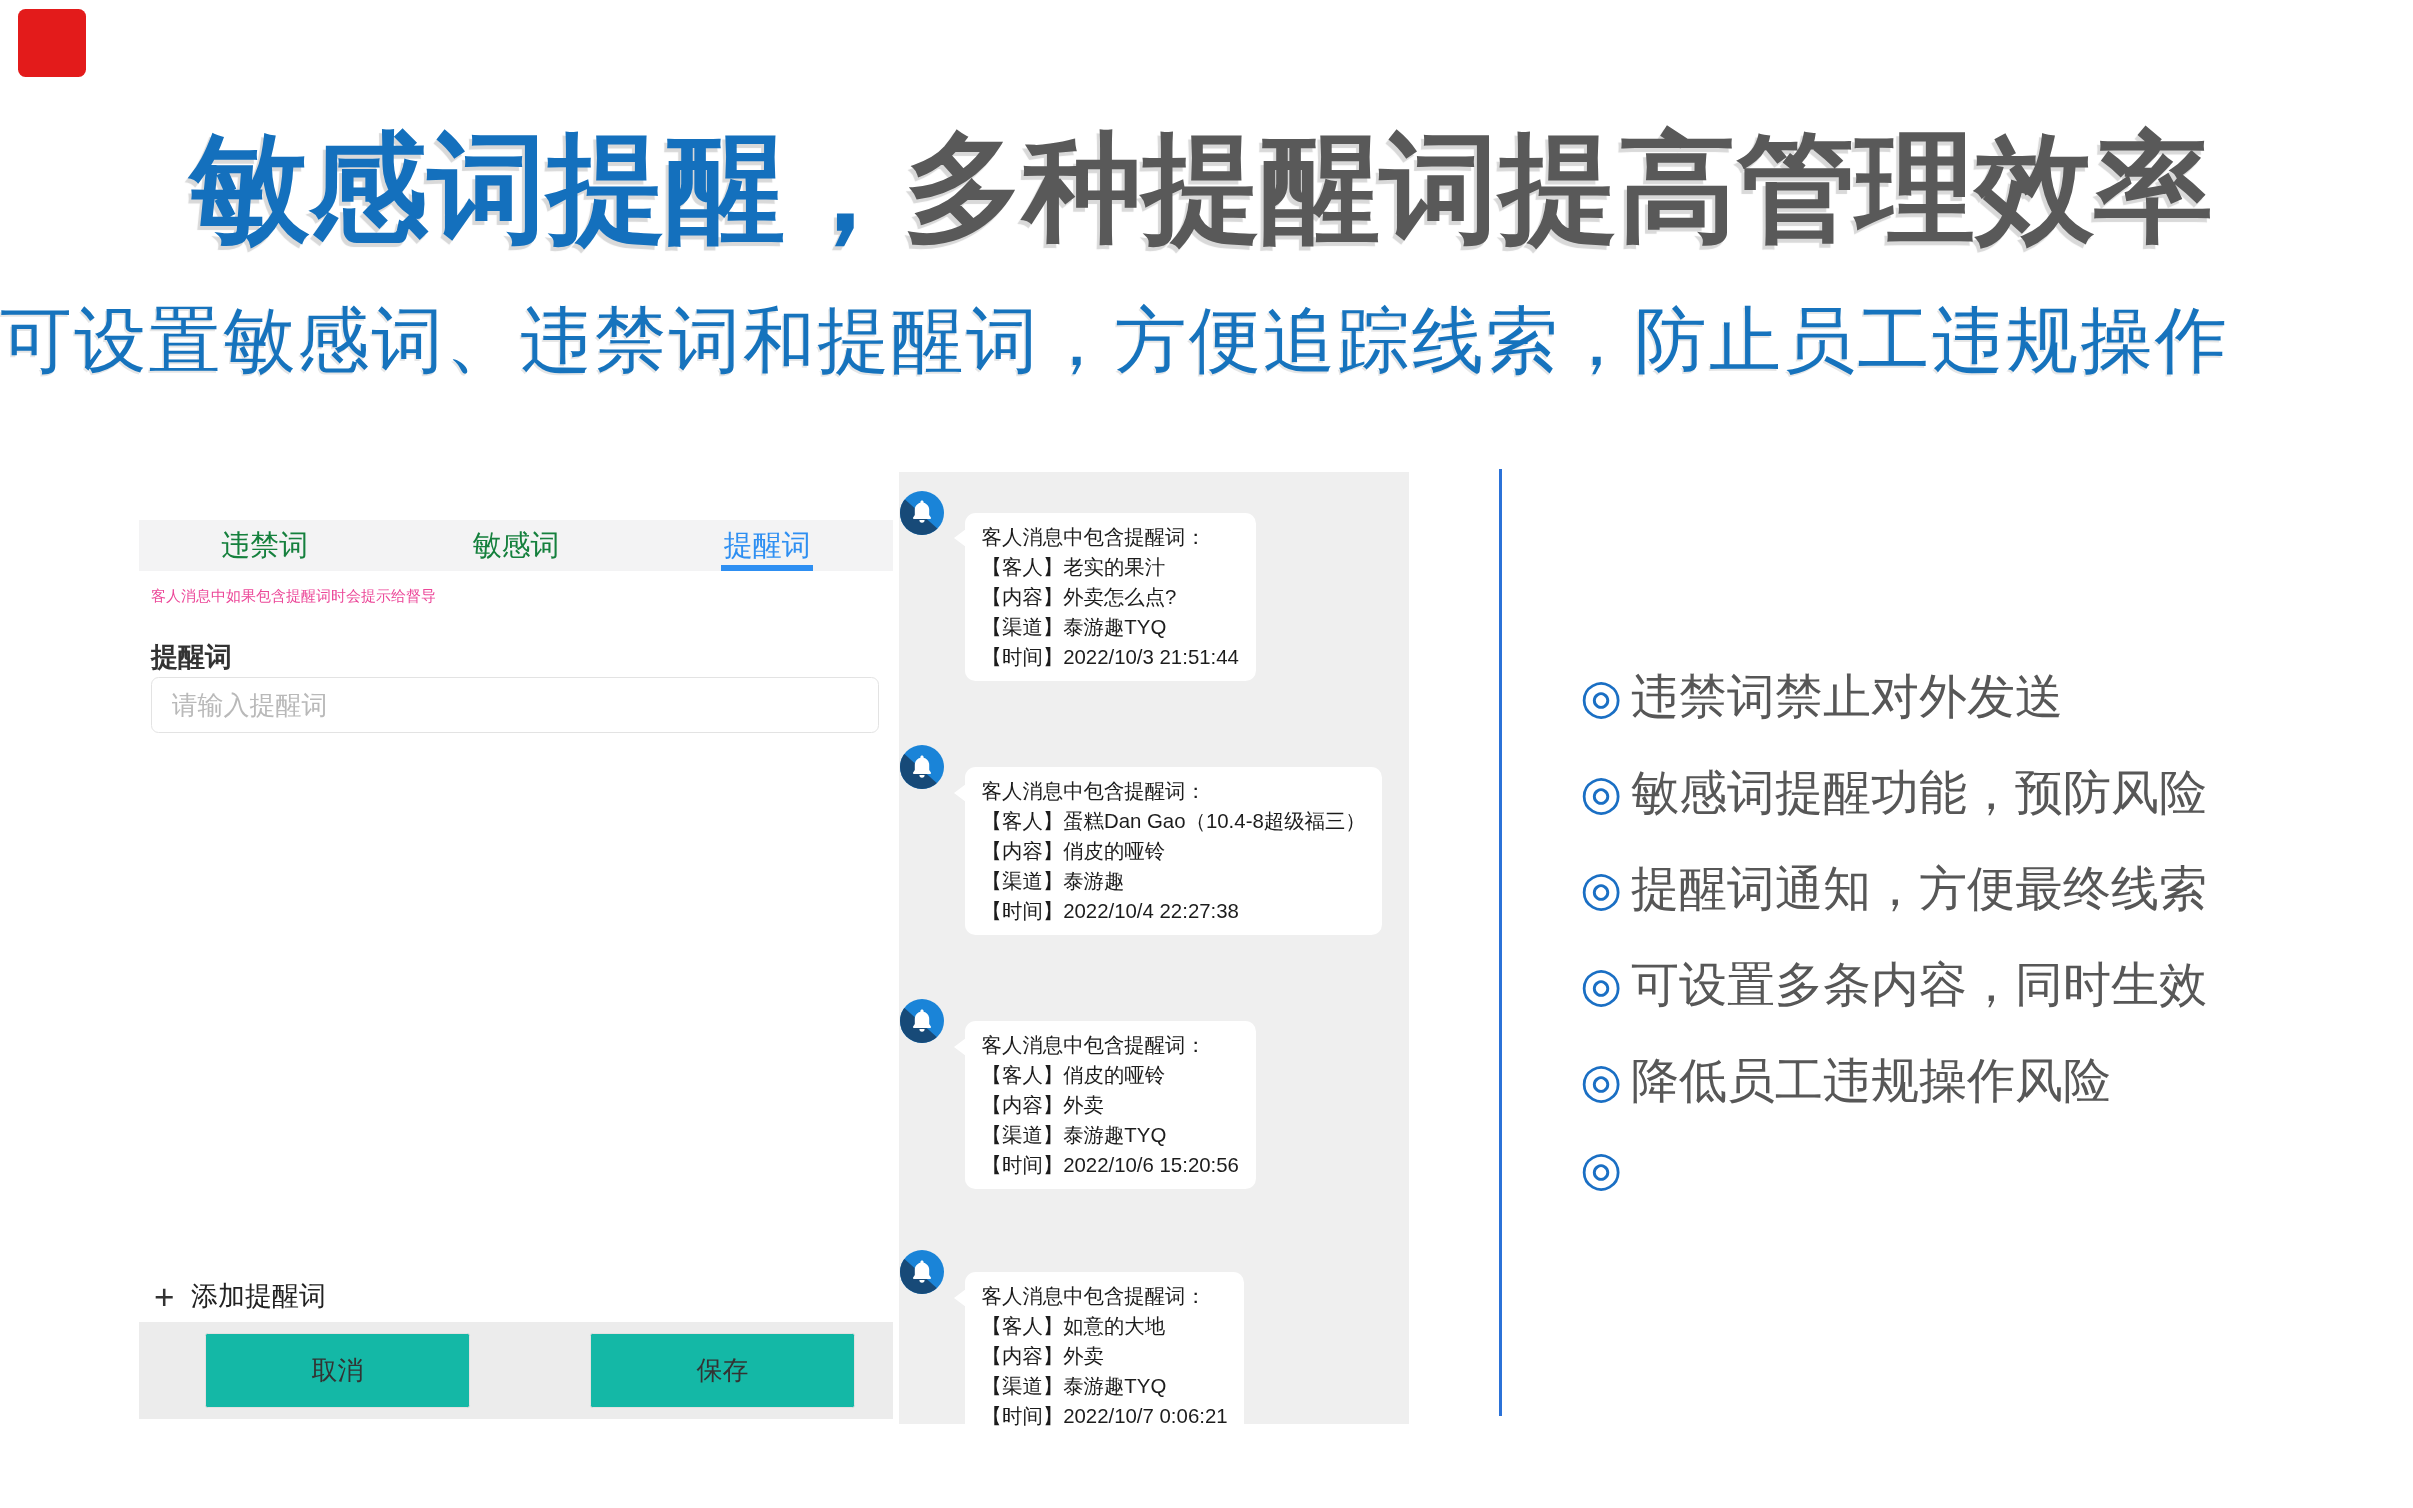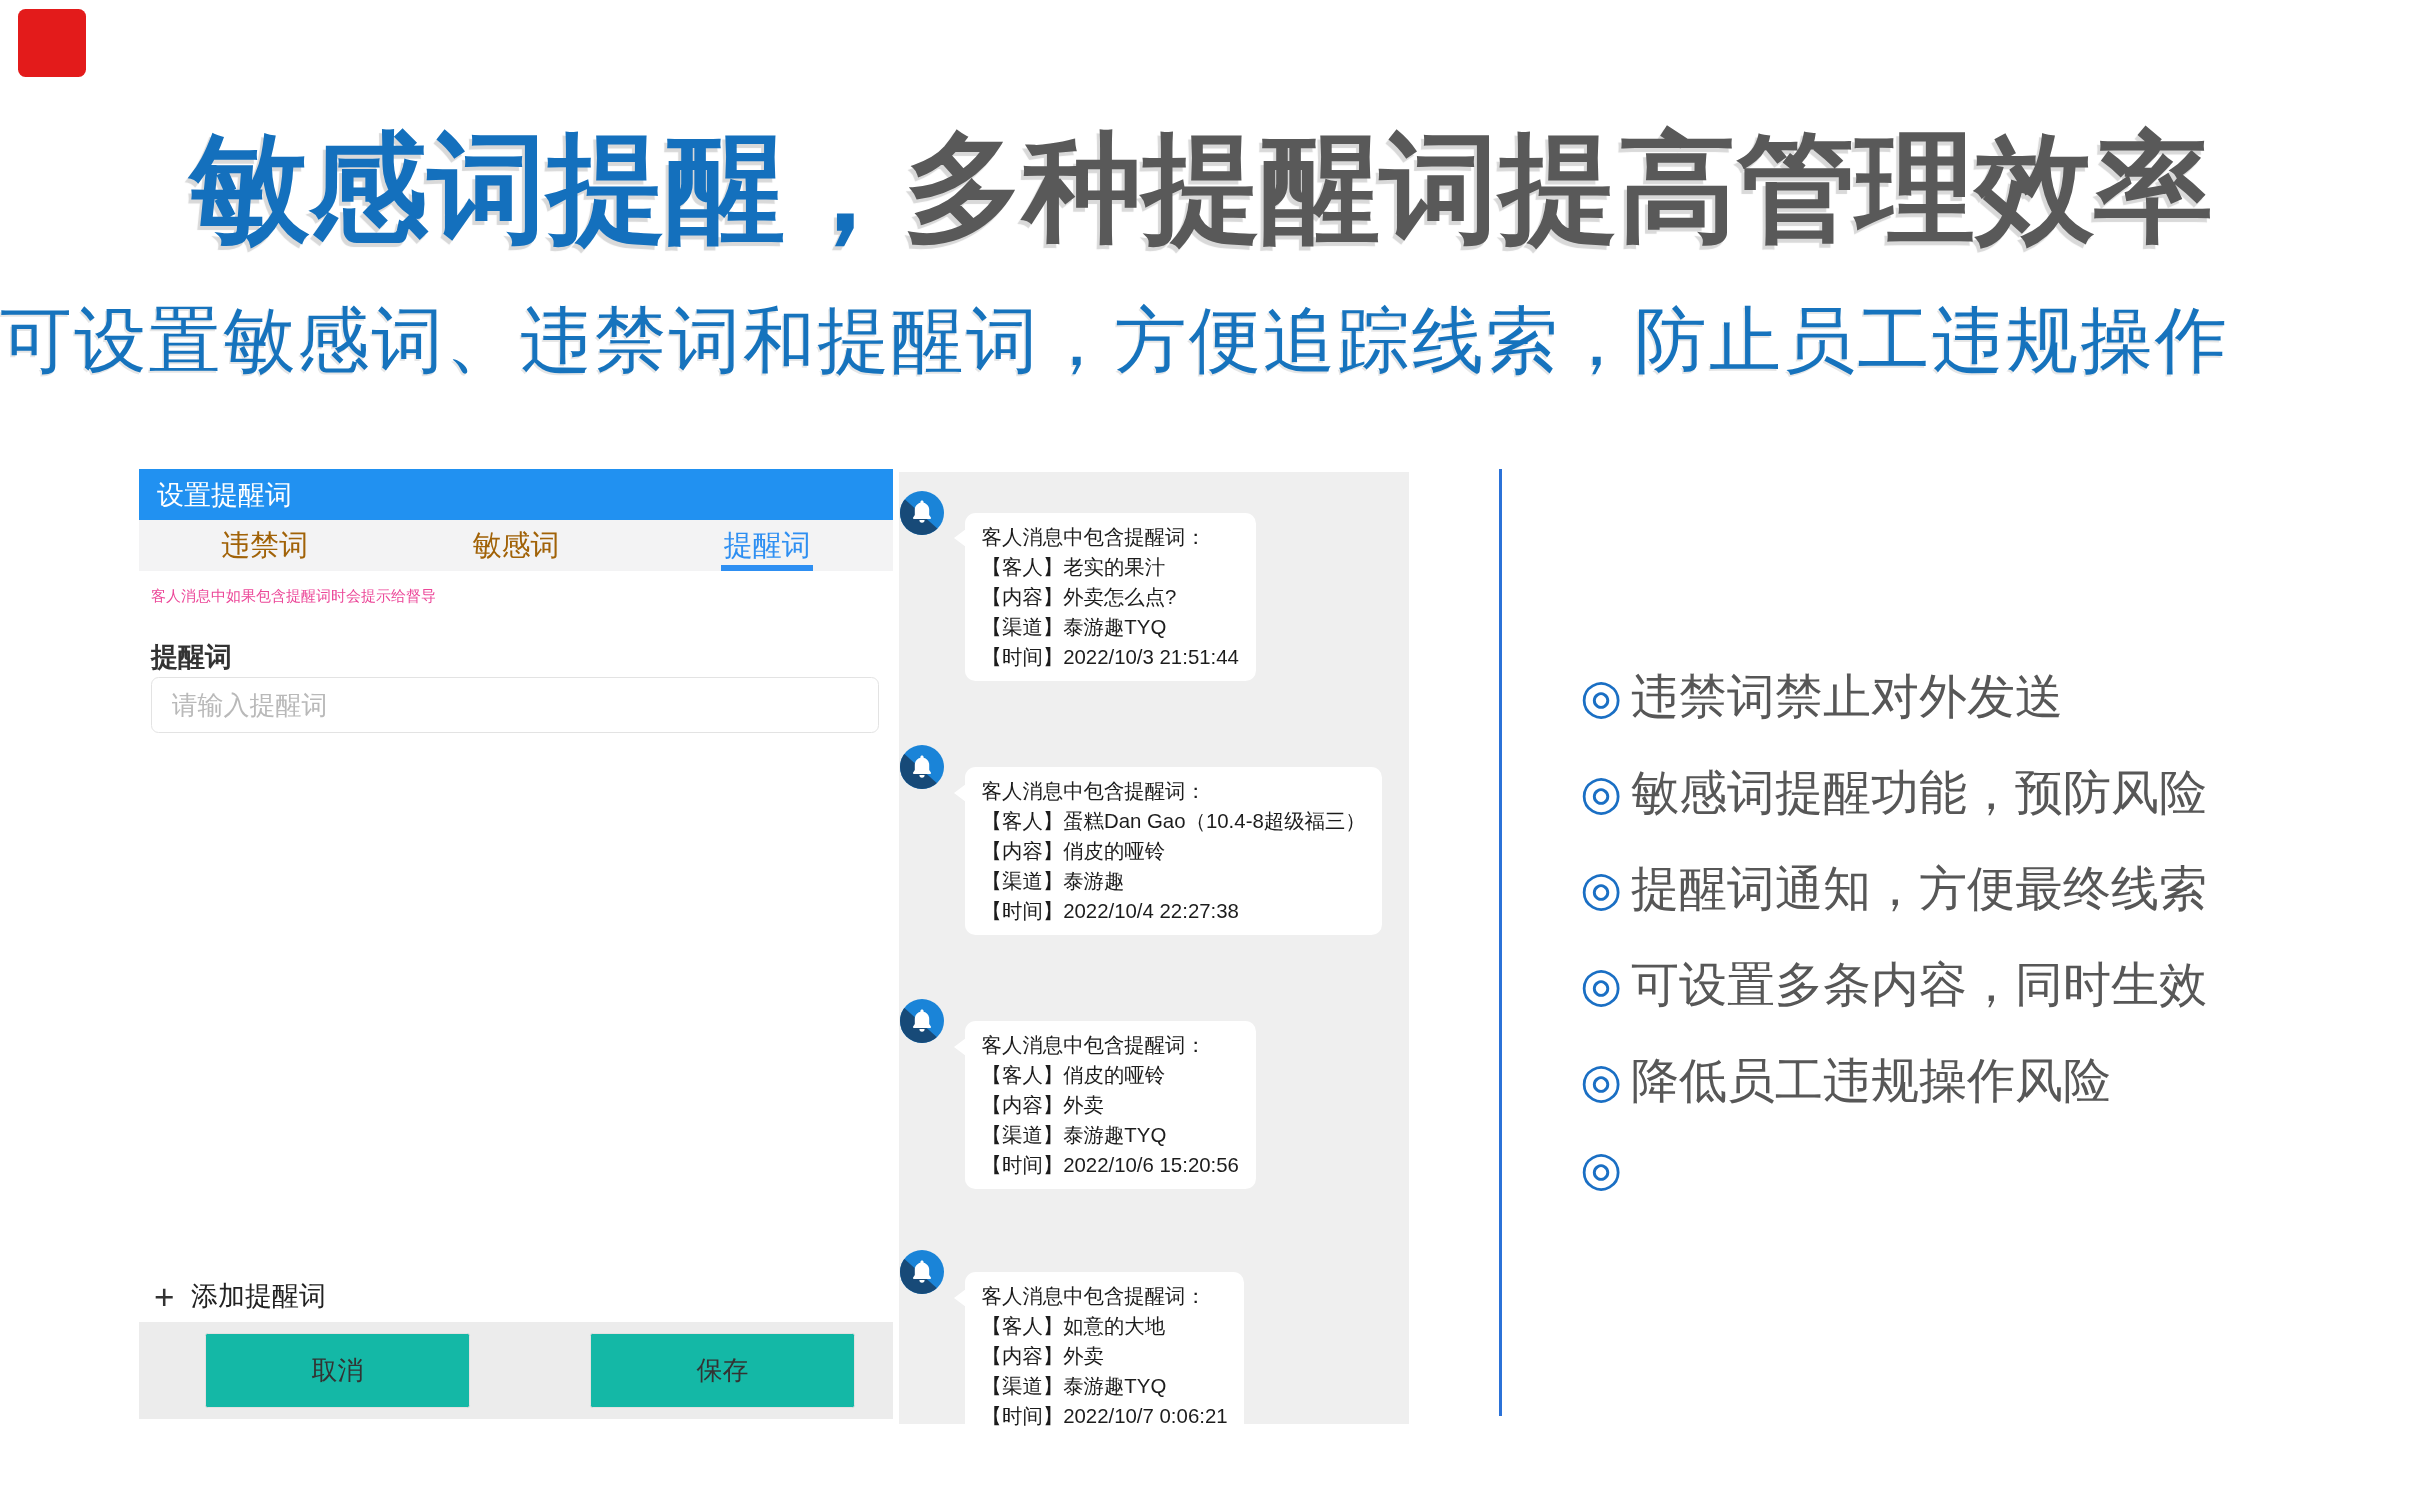--- a/index.html
+++ b/index.html
@@ -24,21 +24,21 @@
   
   .dialog{position:absolute;left:139px;top:469px;width:754px;height:950px;background:#ffffff;}
   .dialog-header{
     position:absolute;left:0;top:0;width:100%;height:51px;background:#2191f1;
     display:flex;align-items:center;box-sizing:border-box;padding-left:18px;
     color:#ffffff;font-size:27px;font-weight:500;
   }
   .tabs{position:absolute;left:0;top:51px;width:100%;height:51px;background:#f3f3f4;display:flex;}
   .tab{
     flex:1;display:flex;align-items:center;justify-content:center;position:relative;
-    font-size:29px;color:#a16207;cursor:pointer;
+    font-size:29px;color:#15803d;cursor:pointer;
   }
   .tab.active{color:#2e8ff2;}
   .tab.active::after{
     content:"";position:absolute;left:50%;transform:translateX(-50%);bottom:0;
     width:92px;height:6px;background:#2e8ff2;
   }
   .hint{position:absolute;left:12px;top:118px;font-size:15px;color:#ec4899;white-space:nowrap;}
   .field-label{position:absolute;left:12px;top:170px;font-size:27px;font-weight:700;color:#333;}
   .word-input{
     position:absolute;left:12px;top:208px;width:728px;height:56px;box-sizing:border-box;
@@ -92,23 +92,20 @@
 
 <div class="slide">
 
   <div class="logo"></div>
 
   <h1 class="title"><span class="t1">敏感词提醒，</span><span class="t2">多种提醒词提高管理效率</span></h1>
 
   <div class="subtitle">可设置敏感词、违禁词和提醒词，方便追踪线索，防止员工违规操作</div>
 
   <section class="dialog">
-    <header class="dialog-header">
-      <span>设置提醒词</span>
-    </header>
     <nav class="tabs">
       <div class="tab">违禁词</div>
       <div class="tab">敏感词</div>
       <div class="tab active">提醒词</div>
     </nav>
     <div class="hint">客人消息中如果包含提醒词时会提示给督导</div>
     <div class="field-label">提醒词</div>
     <input class="word-input" type="text" placeholder="请输入提醒词" style="">
     <div class="add-link">
       <span class="plus">+</span>

